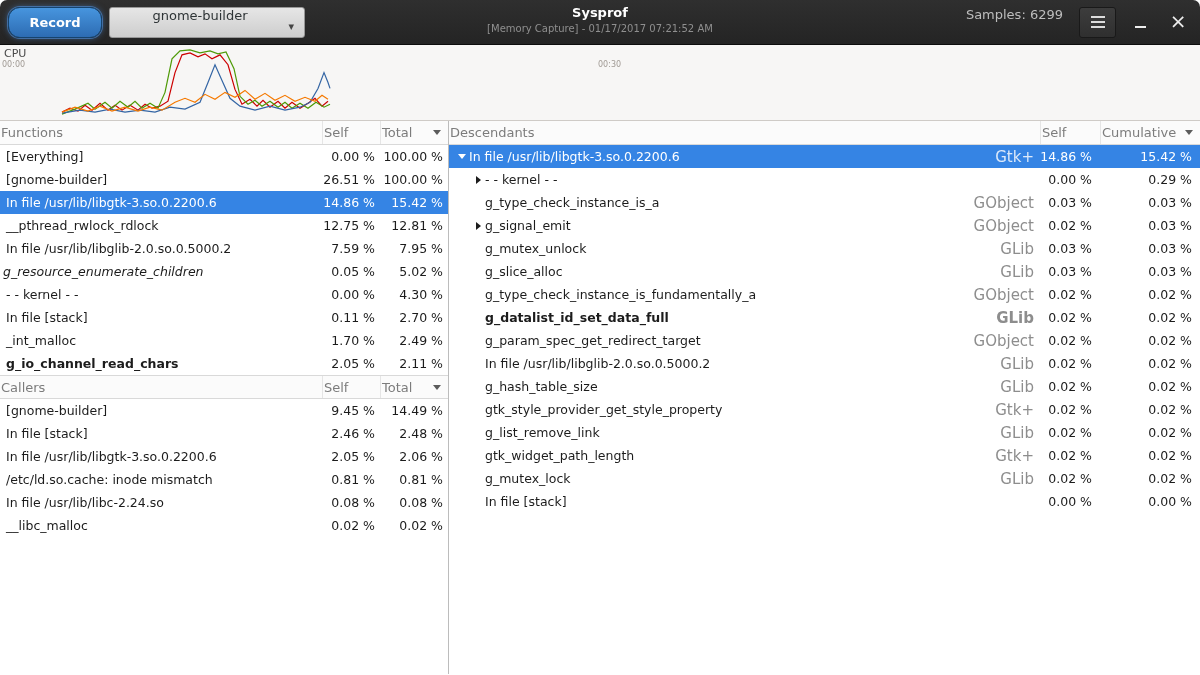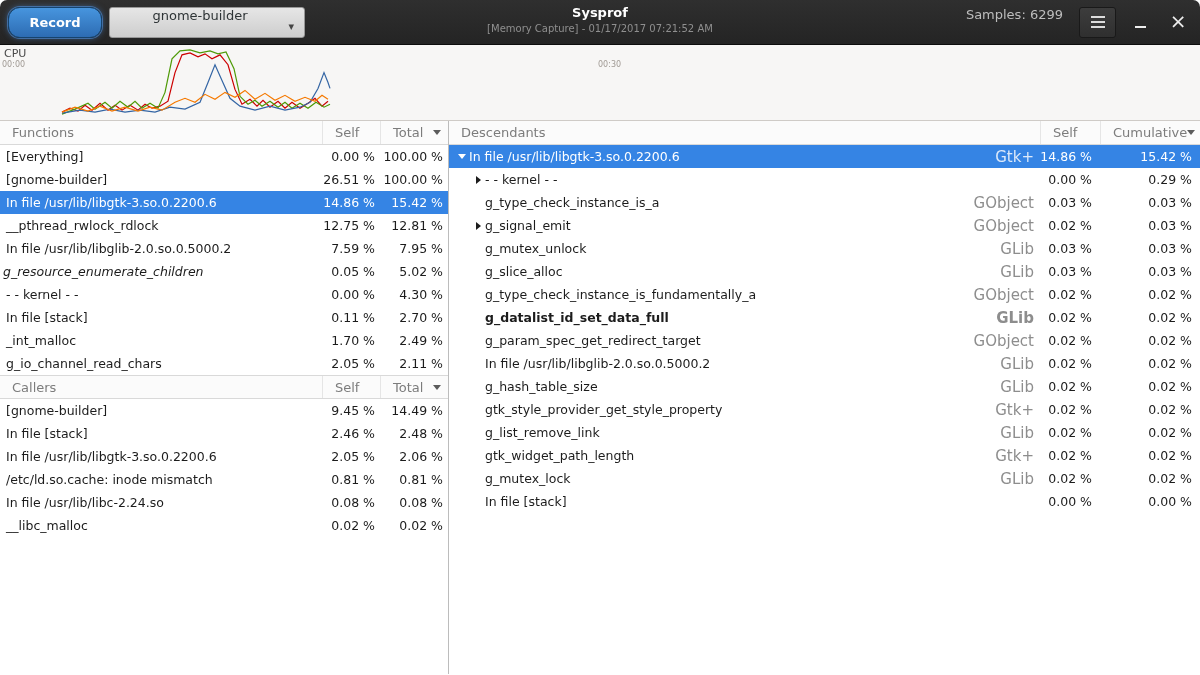--- a/index.html
+++ b/index.html
@@ -75,21 +75,21 @@
   .right-panel { flex:1; display:flex; flex-direction:column; }
 
   .thead {
     height:24px; flex:0 0 24px; background:#fbfbfb;
     border-bottom:1px solid #d9d9d9;
     display:grid; color:#7c7c7c; font-size:13px;
   }
   .thead.mid { border-top:1px solid #d9d9d9; }
   .thead.cols-left { grid-template-columns:322px 58px 68px; }
   .thead.cols-right { grid-template-columns:1fr 60px 100px; }
-  .hcell { display:flex; align-items:center; padding-left:12px; border-left:1px solid #e5e5e5; cursor:pointer; overflow:hidden; white-space:nowrap; }
+  .hcell { display:flex; align-items:center; padding-left:1px; border-left:1px solid #e5e5e5; cursor:pointer; overflow:hidden; white-space:nowrap; }
   .hcell:first-child { border-left:none; }
   .hcell.sorted { justify-content:space-between; padding-right:7px; }
   .sort-arrow {
     width:0; height:0; flex:0 0 auto;
     border-left:4px solid transparent; border-right:4px solid transparent;
     border-top:5px solid #5c5c5c;
   }
 
   .rows { display:flex; flex-direction:column; }
   .trow { display:grid; height:23px; align-items:center; cursor:default; }
@@ -230,21 +230,21 @@
           <div class="cell num">2.70 %</div>
         </div>
         <div class="trow">
           <div class="cell name" style="padding-left: 6px;">
             <span>_int_malloc</span>
           </div>
           <div class="cell num">1.70 %</div>
           <div class="cell num">2.49 %</div>
         </div>
         <div class="trow">
-          <div class="cell name" style="padding-left: 6px;">
+          <div class="cell name" style="padding-left: 6px; font-weight: bold;">
             <span>g_io_channel_read_chars</span>
           </div>
           <div class="cell num">2.05 %</div>
           <div class="cell num">2.11 %</div>
         </div>
       </div>
 
     <div class="thead cols-left mid">
       <div class="hcell">Callers</div>
       <div class="hcell">Self</div>

